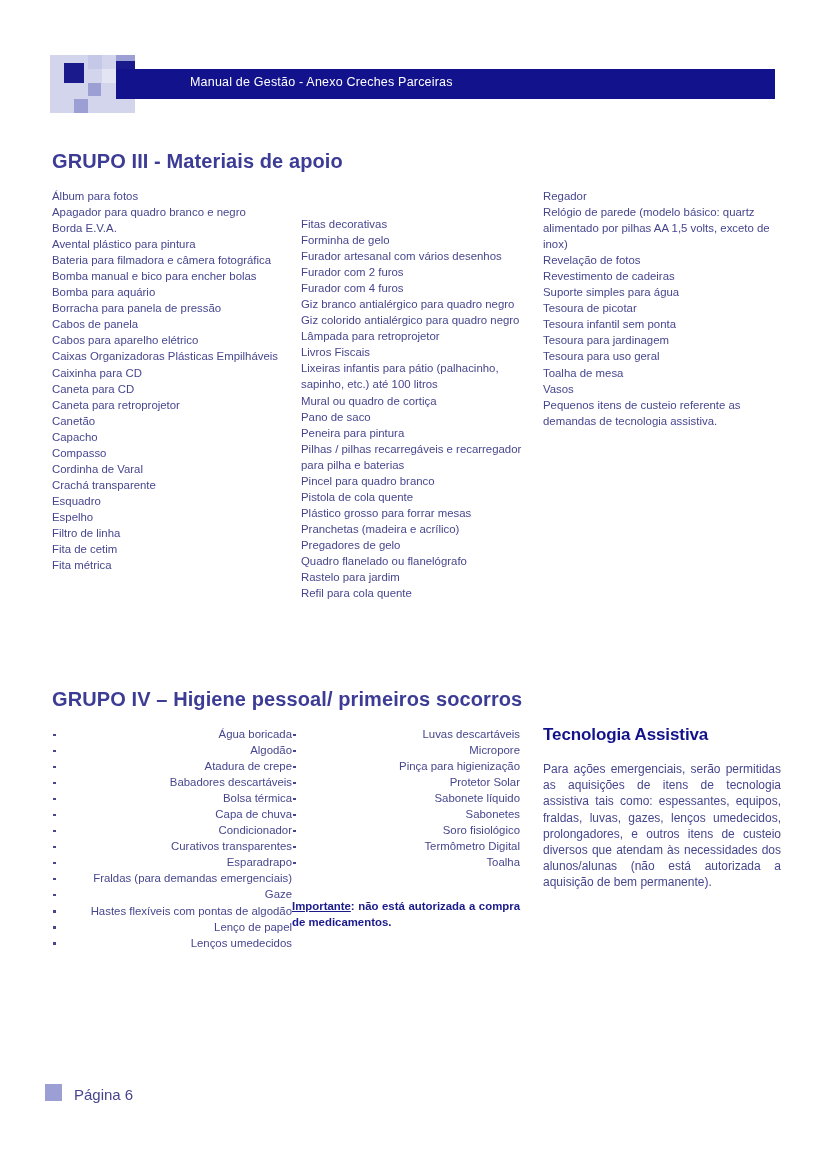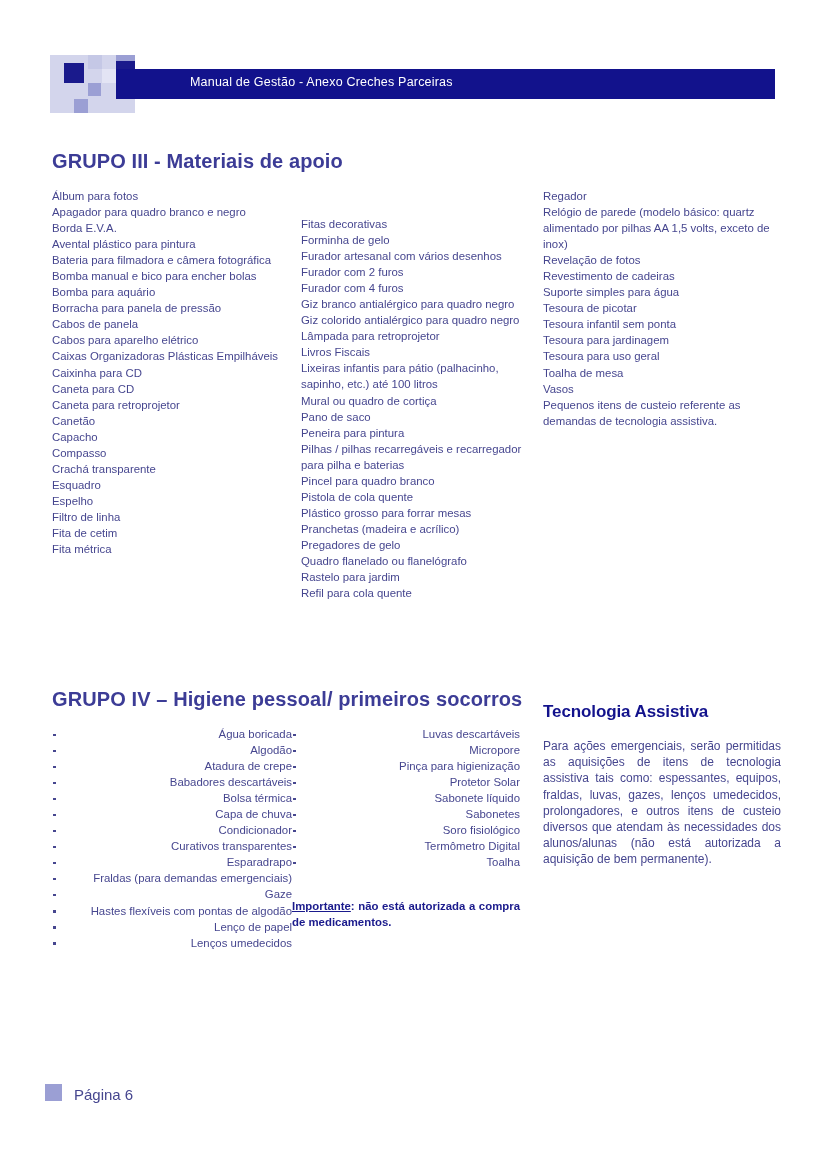--- a/index.html
+++ b/index.html
@@ -125,21 +125,21 @@
     text-align: justify;
   }
   .important .lead {
     text-decoration: underline;
   }
 
   
   .ta-box {
     position: absolute;
     left: 543px;
-    top: 702px;
+    top: 725px;
     width: 238px;
   }
   .ta-title {
     font-size: 17px;
     font-weight: bold;
     color: #12128c;
     letter-spacing: -0.1px;
     margin: 0 0 16px 0;
     white-space: nowrap;
   }
@@ -201,20 +201,21 @@
       <div class="item">Borracha para panela de pressão</div>
       <div class="item">Cabos de panela</div>
       <div class="item">Cabos para aparelho elétrico</div>
       <div class="item">Caixas Organizadoras Plásticas Empilháveis</div>
       <div class="item">Caixinha para CD</div>
       <div class="item">Caneta para CD</div>
       <div class="item">Caneta para retroprojetor</div>
       <div class="item">Canetão</div>
       <div class="item">Capacho</div>
       <div class="item">Compasso</div>
+      <div class="item">Cordinha de Varal</div>
       <div class="item">Crachá transparente</div>
       <div class="item">Esquadro</div>
       <div class="item">Espelho</div>
       <div class="item">Filtro de linha</div>
       <div class="item">Fita de cetim</div>
       <div class="item">Fita métrica</div>
     </div>
   <div id="g3-col2" class="col">
       <div class="item">Fitas decorativas</div>
       <div class="item">Forminha de gelo</div>

